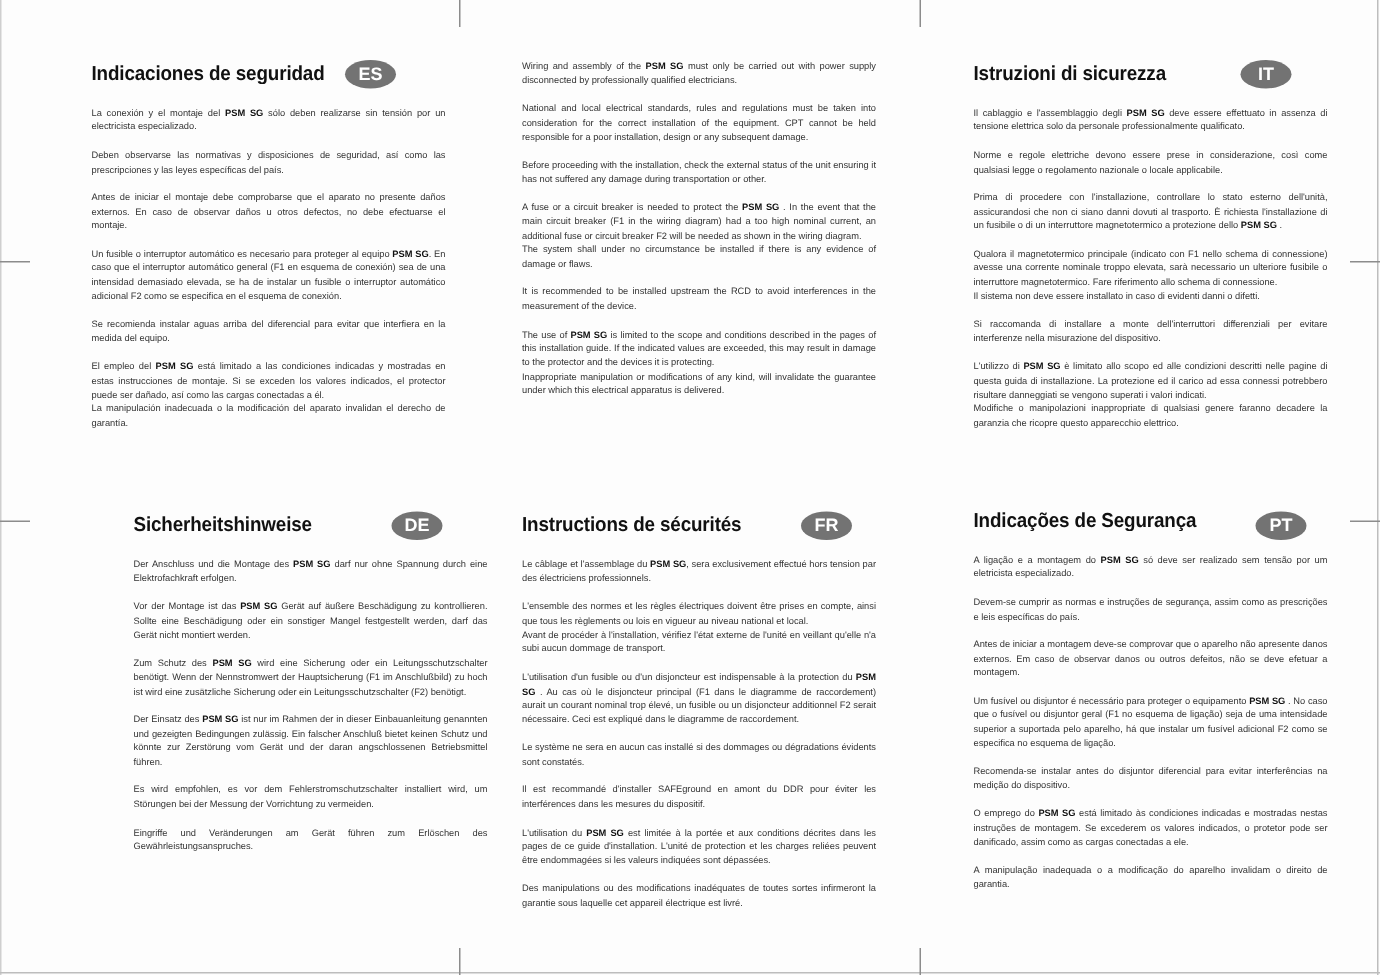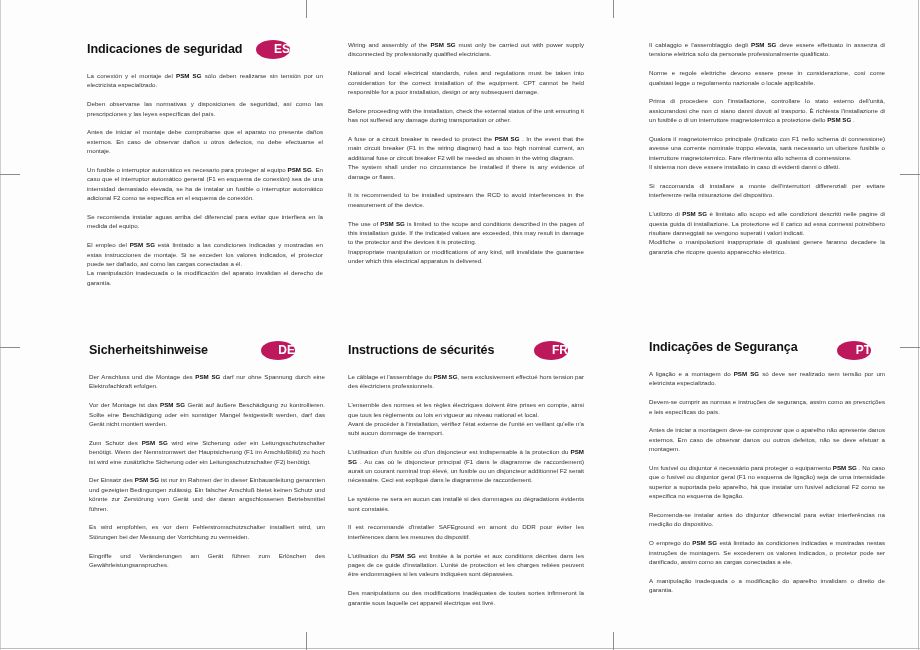--- a/index.html
+++ b/index.html
@@ -15,21 +15,21 @@
   .crop.h { height:1px; width:20px; }
   .section { position:absolute; width:236px; }
   .sec-head { position:relative; height:22px; margin-bottom:9px; }
   .sec-title {
     position:absolute; left:0; top:1px; font-family:"Liberation Sans", sans-serif;
     font-weight:bold; font-size:13.5px; letter-spacing:-0.1px; color:#111; white-space:nowrap;
     transform:scaleX(0.93); transform-origin:left center;
   }
   .badge {
     position:absolute; top:0; width:34px; height:19px; border-radius:50%;
-    background:#be185d; color:#fff; font-weight:bold; font-size:12px; line-height:19px; text-align:right;
+    background:#737373; color:#fff; font-weight:bold; font-size:12px; line-height:19px; text-align:center;
   }
   .para {
     font-size:6.2px; line-height:9.4px; text-align:justify; margin:0 0 9.4px 0; color:#333;
   }
   .para b { color:#111; }
 </style>
 </head>
 <body>
 
 <div class="page-border-left"></div>
@@ -38,21 +38,21 @@
 
 <div class="crop v" style="left:306px;top:0;"></div>
 <div class="crop v" style="left:613px;top:0;"></div>
 <div class="crop v" style="left:306px;top:632px;"></div>
 <div class="crop v" style="left:613px;top:632px;"></div>
 <div class="crop h" style="left:0;top:174px;"></div>
 <div class="crop h" style="left:0;top:347px;"></div>
 <div class="crop h" style="left:900px;top:174px;"></div>
 <div class="crop h" style="left:900px;top:347px;"></div>
 
-<div class="section" style="left:61px;top:40px;margin-left:26px;">
+<div class="section" style="left:61px;top:40px;">
   <div class="sec-head">
     <div class="sec-title">Indicaciones de seguridad</div>
     <div class="badge" style="left:169px;">ES</div>
   </div>
   <div class="paras">
       <p class="para">La conexión y el montaje del <b>PSM SG</b> sólo deben realizarse sin tensión por un electricista especializado.</p>
       <p class="para">Deben observarse las normativas y disposiciones de seguridad, así como las prescripciones y las leyes específicas del país.</p>
       <p class="para">Antes de iniciar el montaje debe comprobarse que el aparato no presente daños externos. En caso de observar daños u otros defectos, no debe efectuarse el montaje.</p>
       <p class="para">Un fusible o interruptor automático es necesario para proteger al equipo <b>PSM SG</b>. En caso que el interruptor automático general (F1 en esquema de conexión) sea de una intensidad demasiado elevada, se ha de instalar un fusible o interruptor automático adicional F2 como se especifica en el esquema de conexión.</p>
       <p class="para">Se recomienda instalar aguas arriba del diferencial para evitar que interfiera en la medida del equipo.</p>
@@ -65,20 +65,24 @@
       <p class="para">Wiring and assembly of the <b>PSM SG</b> must only be carried out with power supply disconnected by professionally qualified electricians.</p>
       <p class="para">National and local electrical standards, rules and regulations must be taken into consideration for the correct installation of the equipment. CPT cannot be held responsible for a poor installation, design or any subsequent damage.</p>
       <p class="para">Before proceeding with the installation, check the external status of the unit ensuring it has not suffered any damage during transportation or other.</p>
       <p class="para">A fuse or a circuit breaker is needed to protect the <b>PSM SG</b> . In the event that the main circuit breaker (F1 in the wiring diagram) had a too high nominal current, an additional fuse or circuit breaker F2 will be needed as shown in the wiring diagram.<br>The system shall under no circumstance be installed if there is any evidence of damage or flaws.</p>
       <p class="para">It is recommended to be installed upstream the RCD to avoid interferences in the measurement of the device.</p>
       <p class="para">The use of <b>PSM SG</b>  is limited to the scope and conditions described in the pages of this installation guide. If the indicated values are exceeded, this may result in damage to the protector and the devices it is protecting.<br>Inappropriate manipulation or modifications of any kind, will invalidate the guarantee under which this electrical apparatus is delivered.</p>
     </div>
 </div>
 
 <div class="section" style="left:649px;top:40px;">
+  <div class="sec-head">
+    <div class="sec-title">Istruzioni di sicurezza</div>
+    <div class="badge" style="left:178px;">IT</div>
+  </div>
   <div class="paras">
       <p class="para">Il cablaggio e l'assemblaggio degli <b>PSM SG</b> deve essere effettuato in assenza di tensione elettrica solo da personale professionalmente qualificato.</p>
       <p class="para">Norme e regole elettriche devono essere prese in considerazione, così come qualsiasi legge o regolamento nazionale o locale applicabile.</p>
       <p class="para">Prima di procedere con l'installazione, controllare lo stato esterno dell'unità, assicurandosi che non ci siano danni dovuti al trasporto. È richiesta l'installazione di un fusibile o di un interruttore magnetotermico a protezione dello <b>PSM SG</b> .</p>
       <p class="para">Qualora il magnetotermico principale (indicato con F1 nello schema di connessione) avesse una corrente nominale troppo elevata, sarà necessario un ulteriore fusibile o interruttore magnetotermico. Fare riferimento allo schema di connessione.<br>Il sistema non deve essere installato in caso di evidenti danni o difetti.</p>
       <p class="para">Si raccomanda di installare a monte dell'interruttori differenziali per evitare interferenze nella misurazione del dispositivo.</p>
       <p class="para">L'utilizzo di <b>PSM SG</b>  è limitato allo scopo ed alle condizioni descritti nelle pagine di questa guida di installazione. La protezione ed il carico ad essa connessi potrebbero risultare danneggiati se vengono superati i valori indicati.<br>Modifiche o manipolazioni inappropriate di qualsiasi genere faranno decadere la garanzia che ricopre questo apparecchio elettrico.</p>
     </div>
 </div>
 

